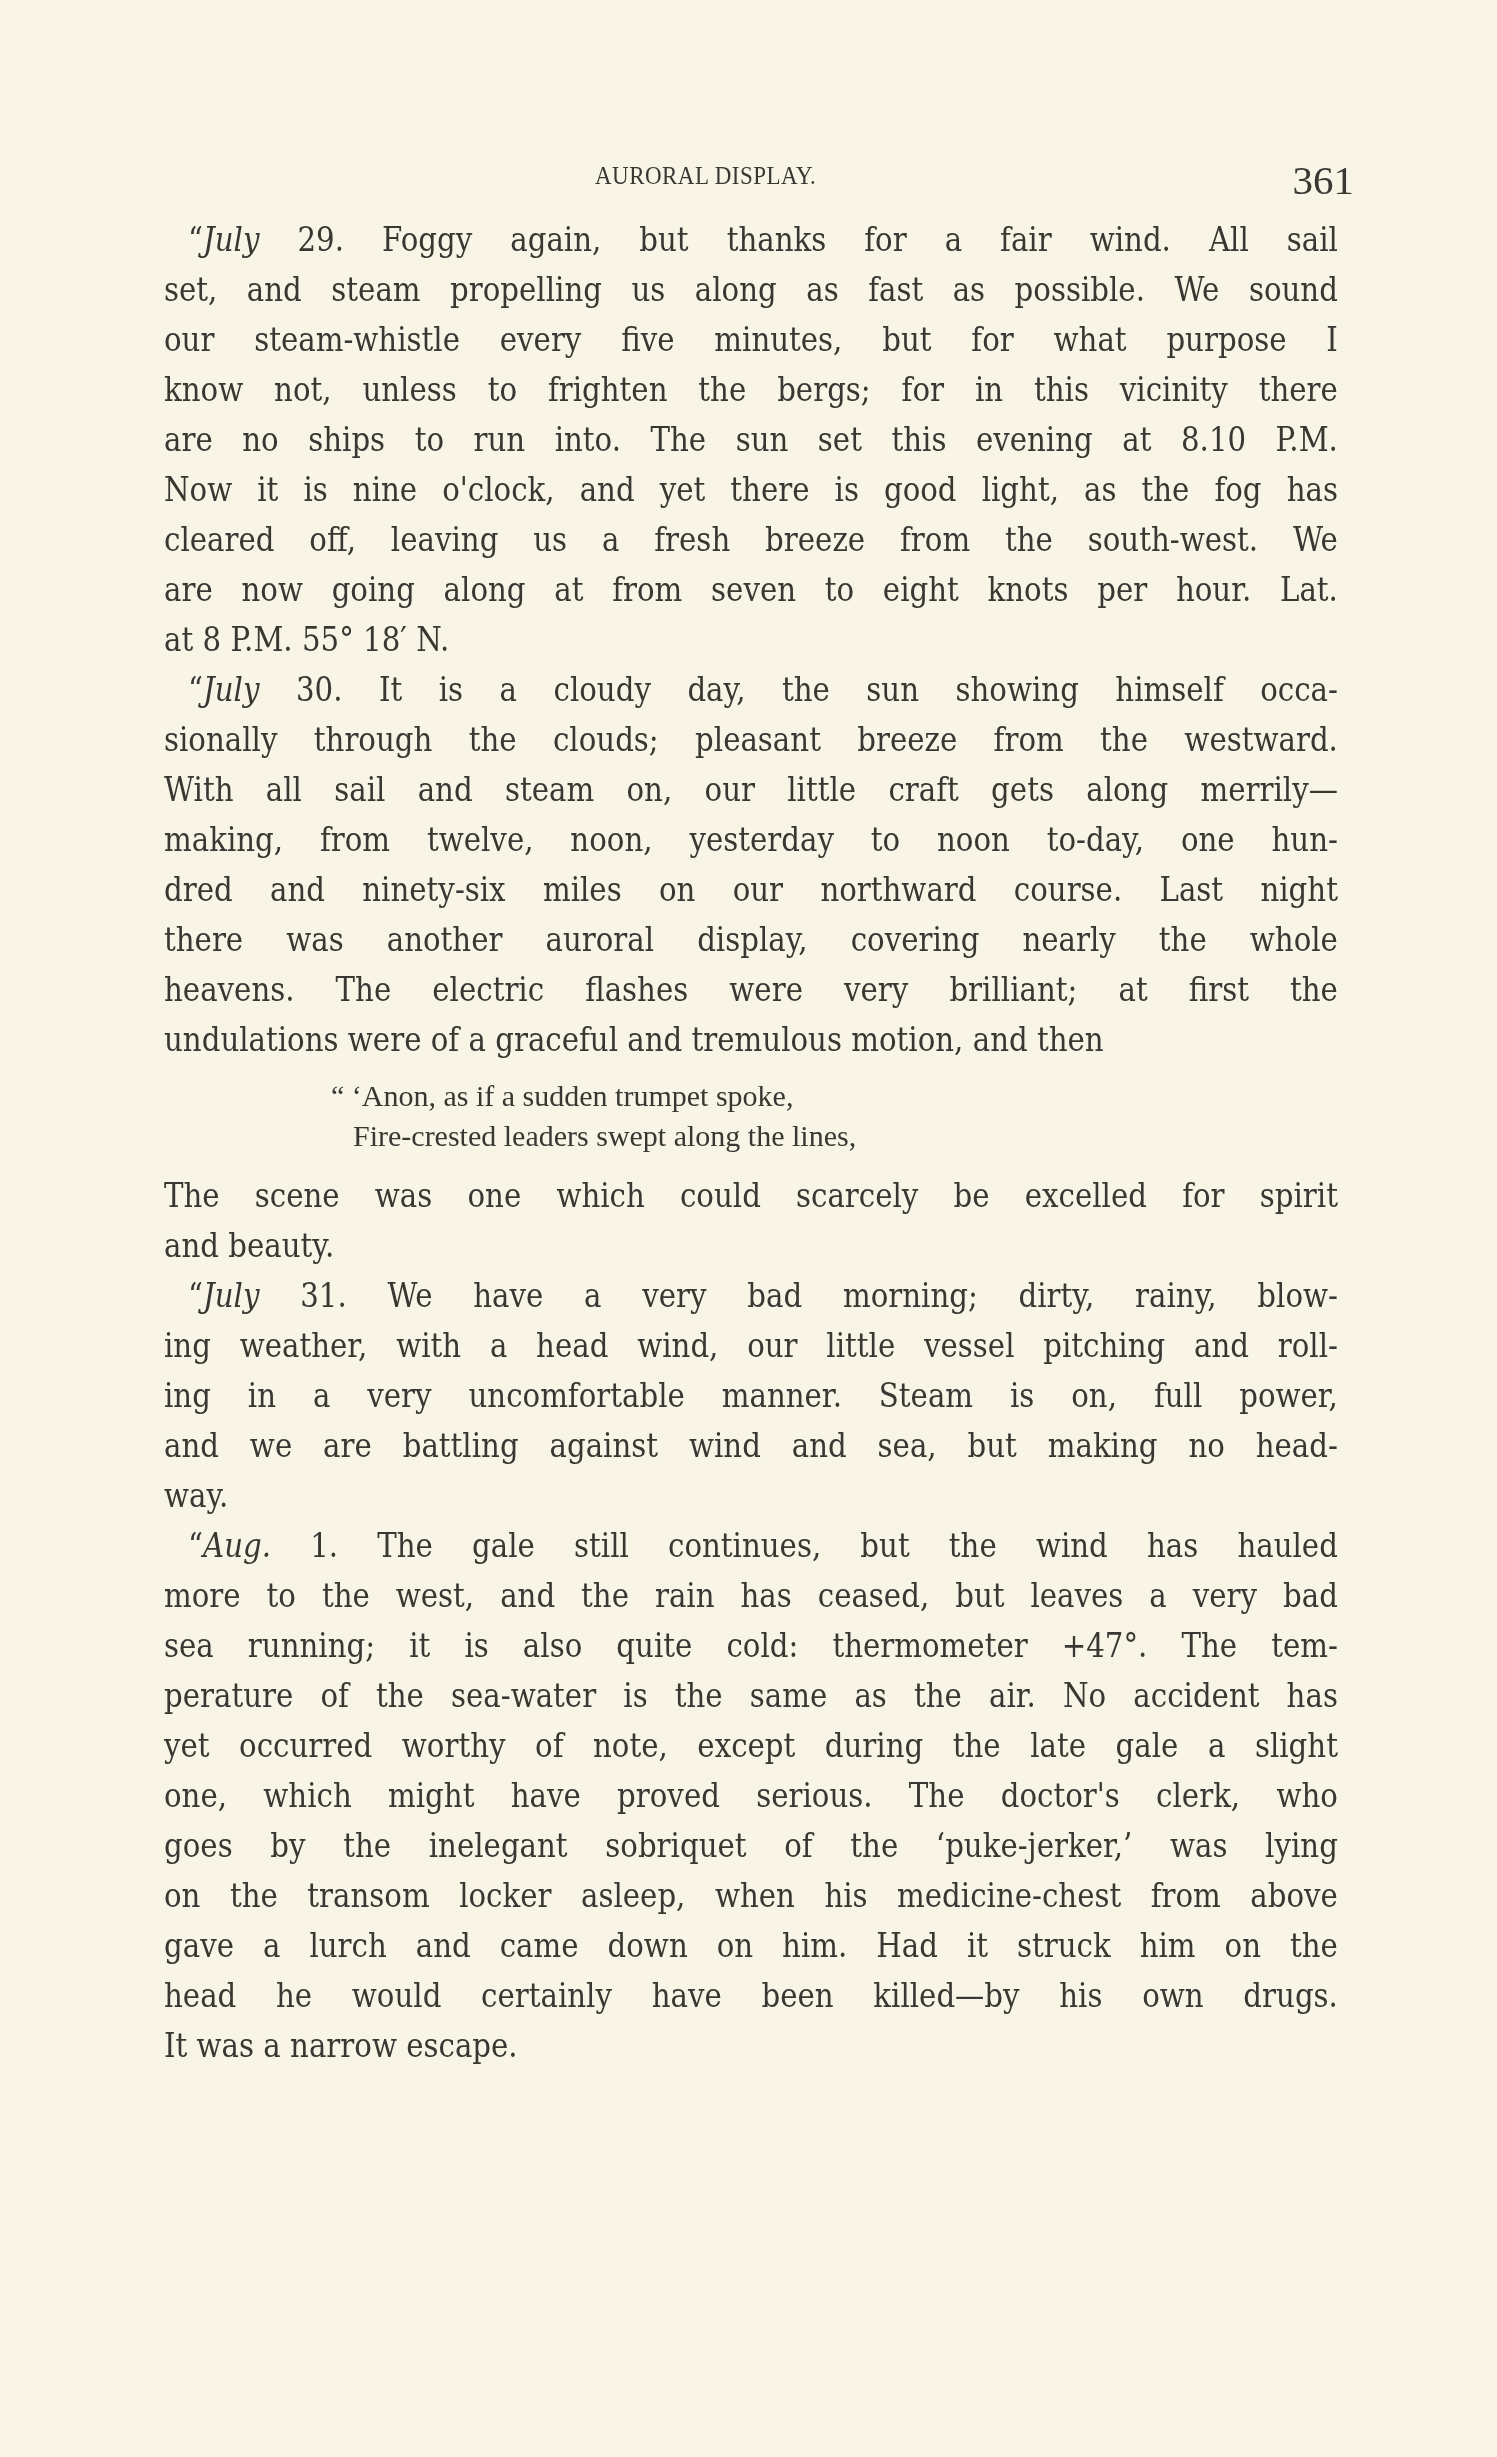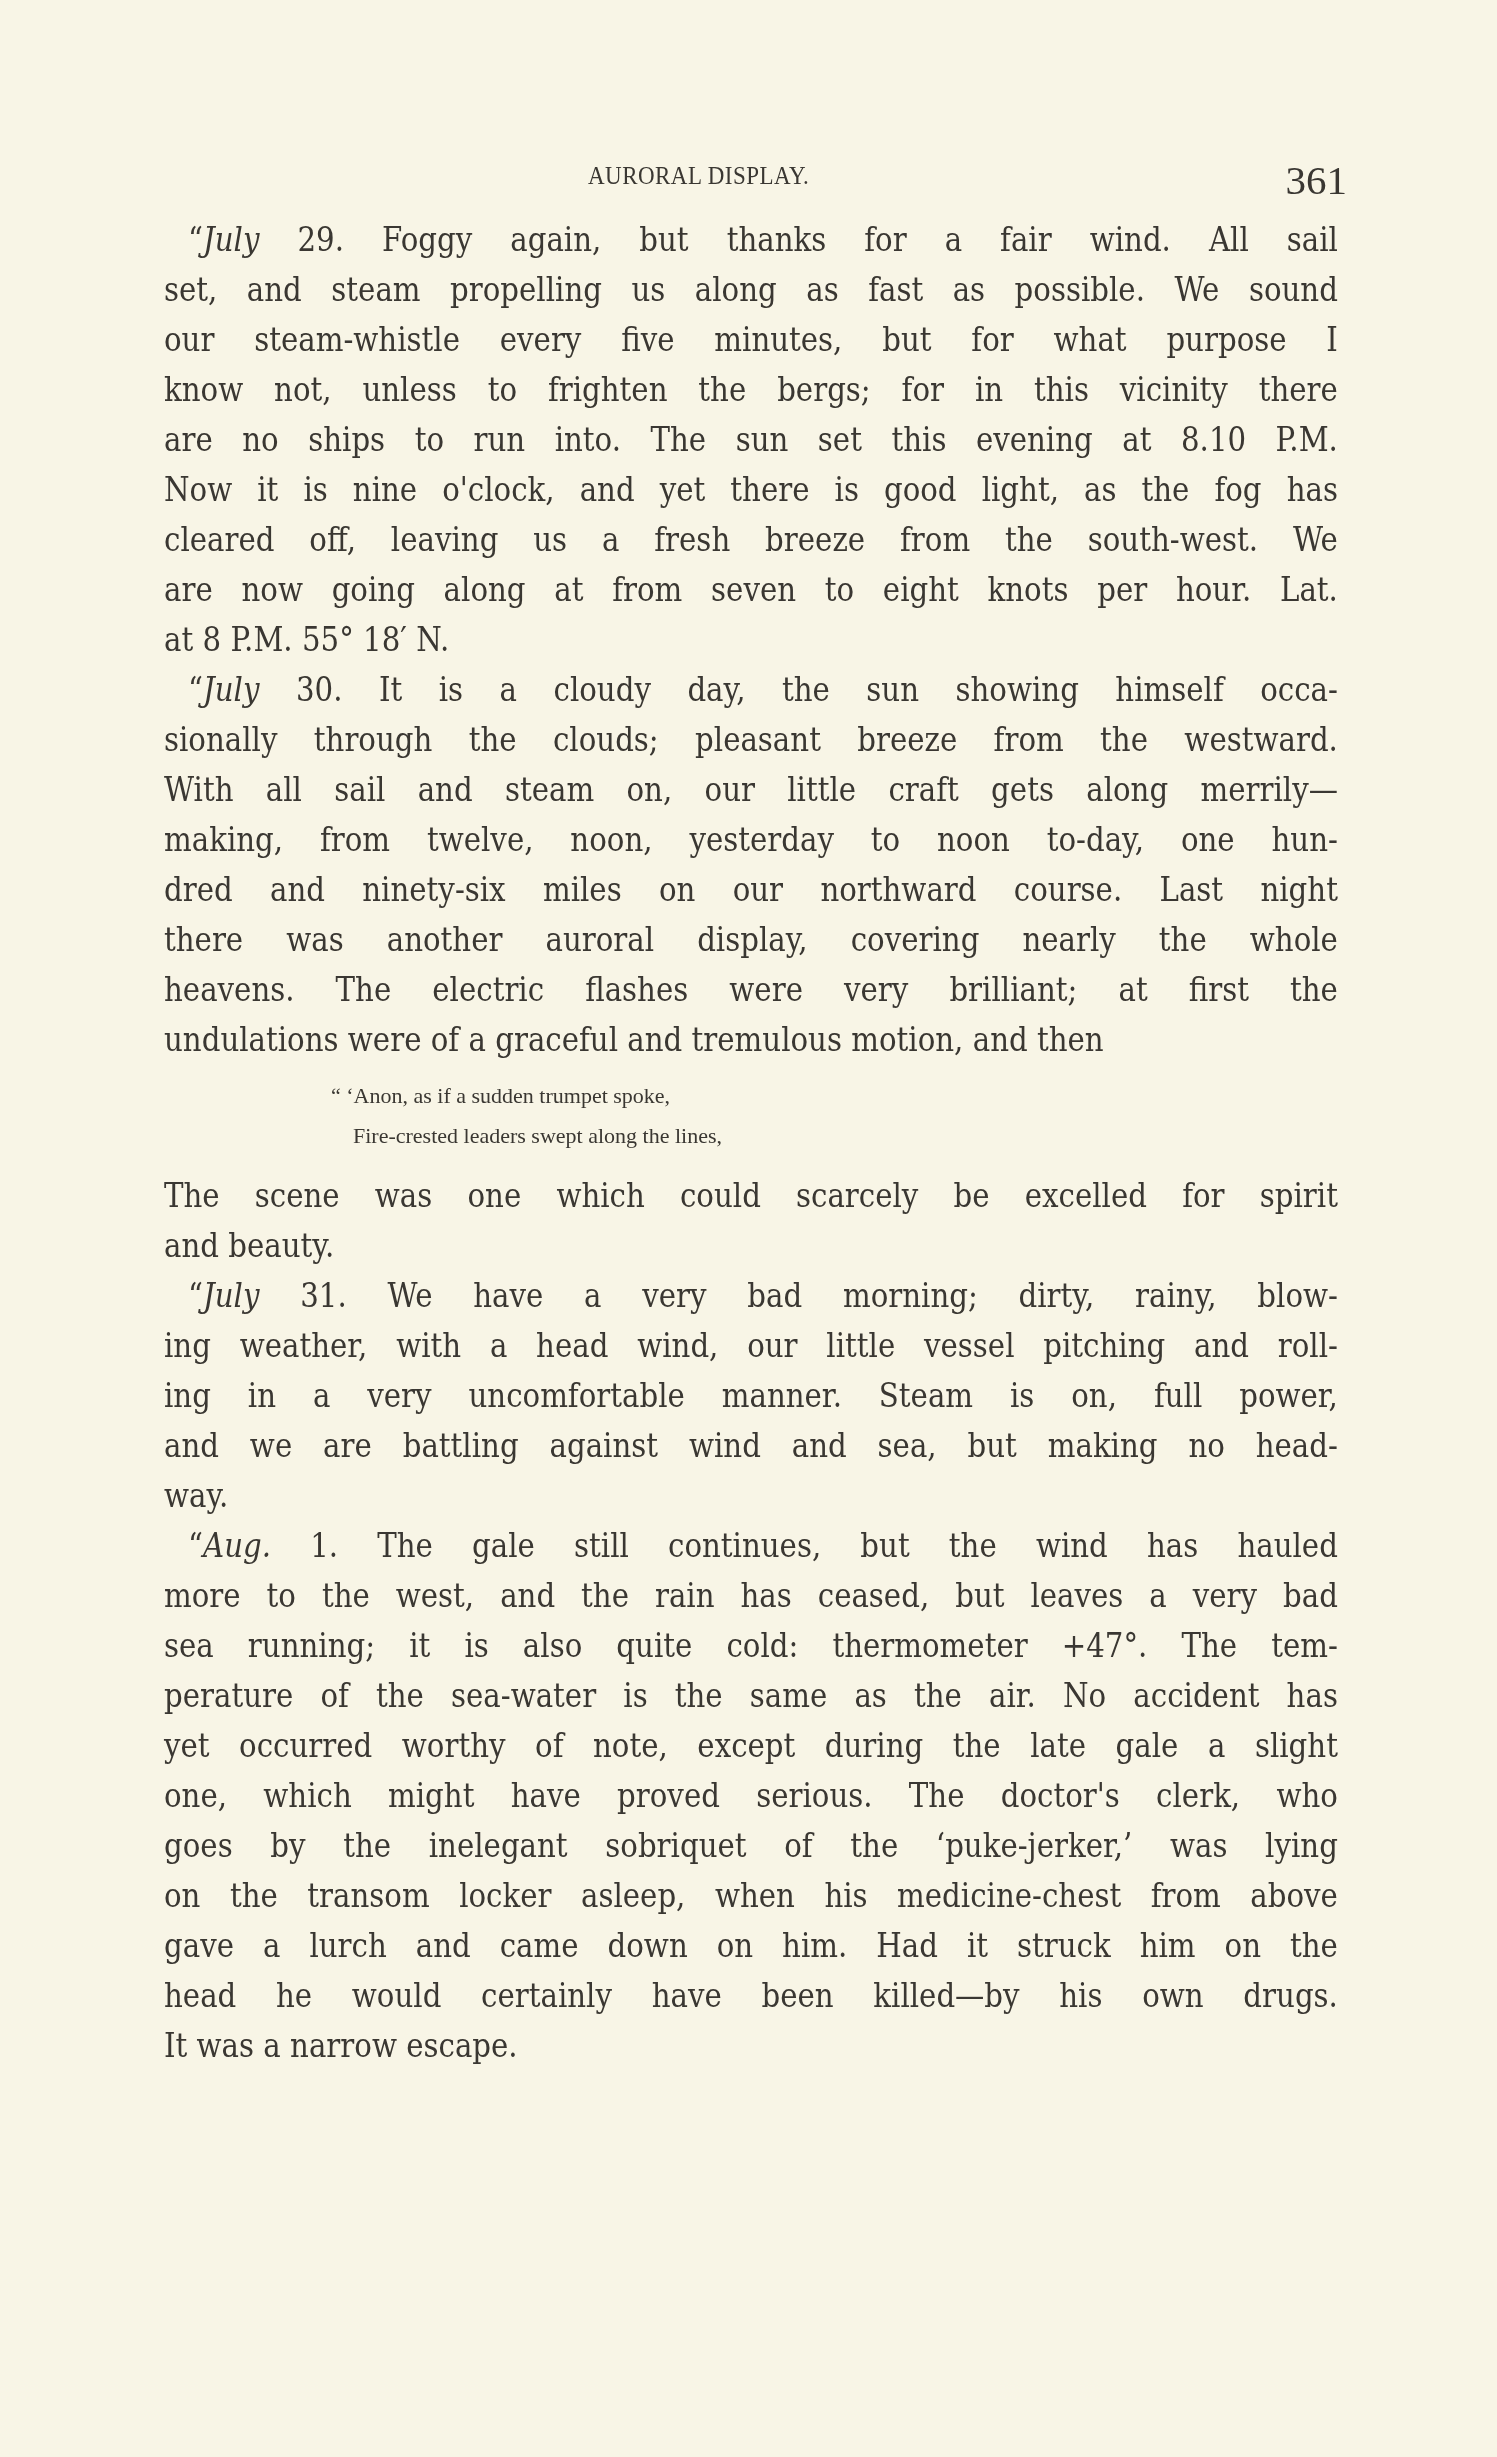--- a/index.html
+++ b/index.html
@@ -6,21 +6,21 @@
   body {
     width: 1497px; height: 2458px;
     background: #f8f5e6;
     position: relative;
     overflow: hidden;
     color: #3a3732;
     font-family: "DejaVu Serif", "Liberation Serif", serif;
   }
   .page { position: absolute; left: 164px; top: 0; width: 1174px; }
   .header {
-    position: absolute; top: 162px; left: 9px; width: 1174px; height: 40px;
+    position: absolute; top: 162px; left: 16px; width: 1174px; height: 40px;
   }
   .running-title {
     position: absolute; left: 415px; top: 0;
     font-size: 25px; letter-spacing: 0.5px;
     font-family: "Liberation Serif", serif;
     transform: scaleX(0.92); transform-origin: left;
   }
   .page-number {
     position: absolute; right: 0; top: -6px;
     font-size: 41px;
@@ -39,21 +39,21 @@
   }
   .line.last { text-align-last: left; }
   .line.indent { padding-left: 28px; width: 1337px; }
   .line em { font-style: italic; }
   .poem {
     margin-top: 12px; margin-bottom: 14px;
     padding-left: 189px;
   }
   .poem-line {
     display: block; height: 40px; line-height: 40px;
-    font-size: 22px; white-space: nowrap;
+    font-size: 30px; white-space: nowrap;
     font-family: "Liberation Serif", serif;
   }
   .poem-line.first { margin-left: -22px; }
 </style>
 </head>
 <body>
 
 <div class="page">
   <div class="header">
     <span class="running-title">AURORAL DISPLAY.</span>

